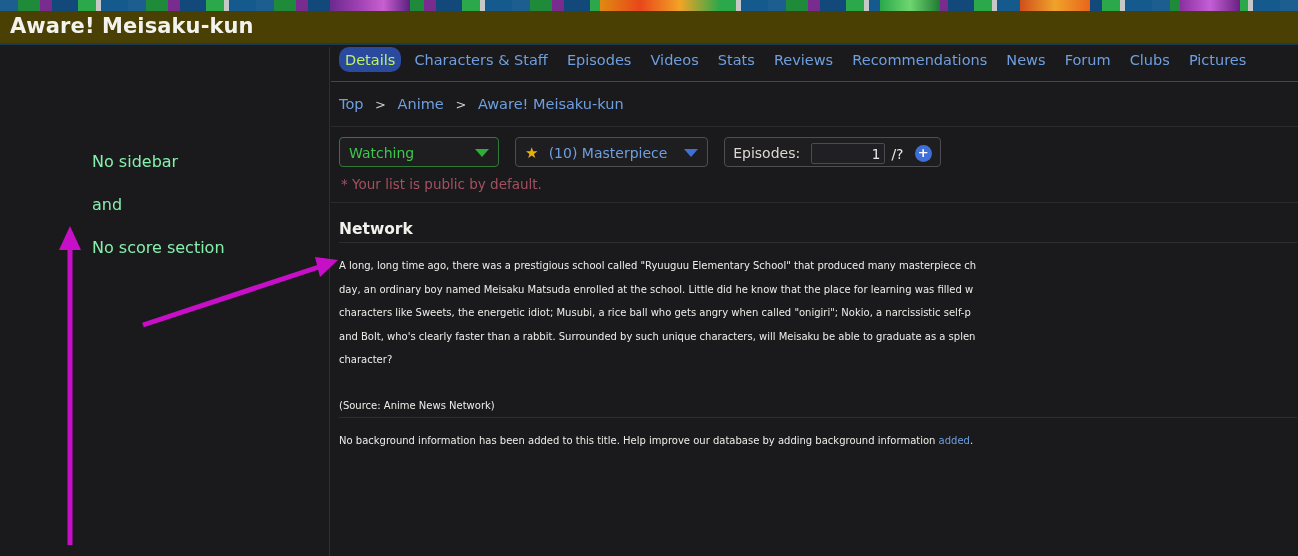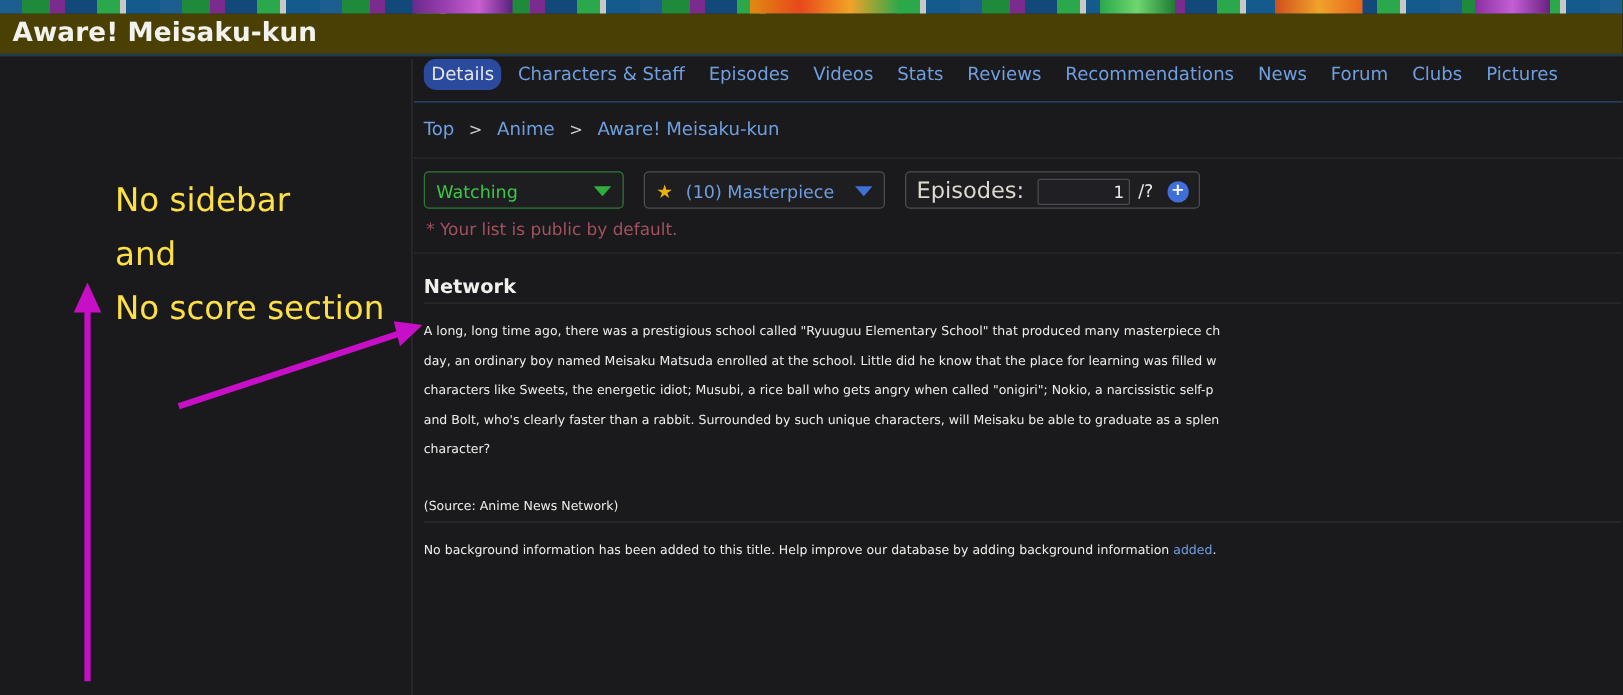--- a/index.html
+++ b/index.html
@@ -107,21 +107,21 @@
     font-size: 14.5px;
     color: #6f9fe0;
     padding: 5px 6px 4px 6px;
     margin-right: 2px;
     line-height: 16px;
     cursor: pointer;
     vertical-align: top;
   }
   .tab.active {
     background: #2a4a9e;
-    color: #e5e5e5;
+    color: #bef264;
     border-radius: 10px;
   }
 
   
   #breadcrumb {
     position: relative;
     padding: 14px 0 14px 8px;
     font-size: 14.5px;
     border-bottom: 1px solid #2b2b2e;
     white-space: nowrap;
@@ -177,21 +177,21 @@
     position: relative;
   }
   #score-select .star { color: #e8b20a; font-size: 15px; margin-right: 5px; }
   #score-select .lbl { color: #6f9fe0; font-size: 14px; }
   #score-select .caret { border-top: 8px solid #3f6fd8; }
 
   #episodes-box {
     padding: 0 8px;
     cursor: default;
   }
-  #episodes-box .eplabel { color: #ddd9d0; font-size: 18px; }
+  #episodes-box .eplabel { color: #ddd9d0; font-size: 14px; }
   #episodes-box .epinput {
     display: inline-block;
     width: 74px;
     height: 21px;
     line-height: 21px;
     background: #202024;
     border: 1px solid #4a4a50;
     border-radius: 2px;
     color: #e8e8e8;
     font-size: 13.5px;
@@ -253,22 +253,22 @@
 
   
   #annotation {
     position: absolute;
     left: 0; top: 0;
     width: 1298px; height: 556px;
     pointer-events: none;
   }
   .anno-text {
     position: absolute;
-    color: #fde047;
-    font-size: 26px;
+    color: #86efac;
+    font-size: 16px;
     line-height: 43px;
     white-space: nowrap;
     font-family: "DejaVu Sans", "Liberation Sans", sans-serif;
   }
   #anno-l1 { left: 92px; top: 140px; }
   #anno-l2 { left: 92px; top: 183px; }
   #anno-l3 { left: 92px; top: 226px; }
 </style>
 </head>
 <body>

